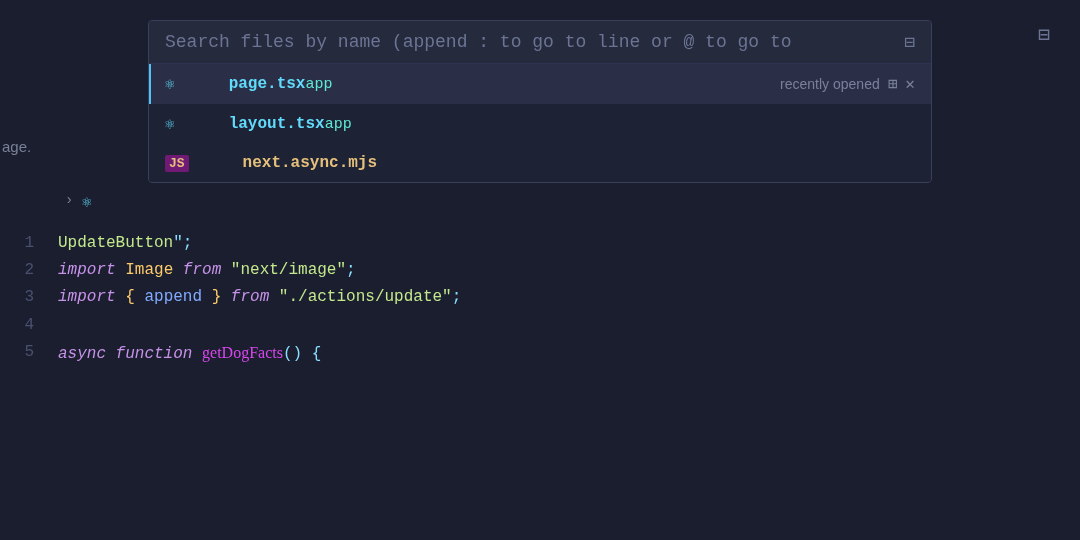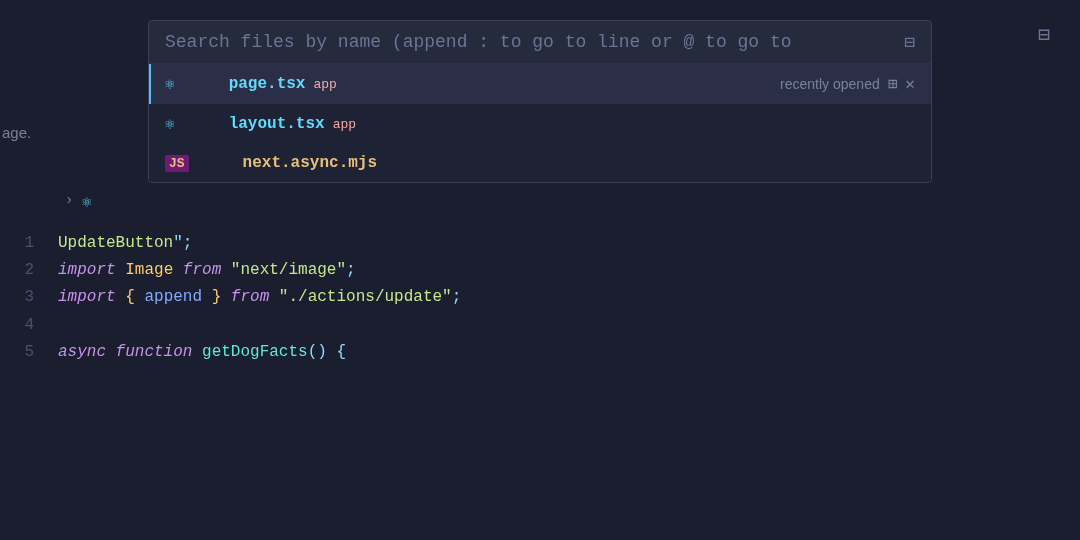--- a/index.html
+++ b/index.html
@@ -134,23 +134,23 @@
 
     .file-name.tsx {
       color: #61dafb;
     }
 
     .file-name.mjs {
       color: #e5c07b;
     }
 
     .file-folder {
-      color: #fca5a5;
-      margin-left: 8px;
-      font-size: 13px;
+      color: #5eead4;
+      margin-left: 0;
+      font-size: 15px;
     }
 
     .file-badge {
       margin-left: auto;
       display: flex;
       align-items: center;
       gap: 8px;
     }
 
     .recently-opened-text {
@@ -206,36 +206,36 @@
     
     .kw-import { color: #c792ea; font-style: italic; }
     .kw-from { color: #c792ea; font-style: italic; }
     .kw-async { color: #c792ea; font-style: italic; }
     .kw-function { color: #c792ea; font-style: italic; }
     .identifier { color: #82aaff; }
     .string { color: #c3e88d; }
     .punctuation { color: #89ddff; }
     .class-name { color: #ffcb6b; }
     .update-button { color: #c3e88d; }
-    .fn-name { color: #5eead4; }
+    .fn-name { color: #d946ef; font-family: Liberation Serif, serif; }
     .brace { color: #ffcb6b; }
 
     .top-right-icon {
       position: absolute;
       top: 22px;
       right: 30px;
       color: #6b7494;
       font-size: 20px;
       z-index: 11;
     }
 
     
     .age-text {
       position: absolute;
-      top: 124px;
+      top: 138px;
       left: 2px;
       color: #7a8099;
       font-family: -apple-system, BlinkMacSystemFont, sans-serif;
       font-size: 15px;
       z-index: 1;
     }
 
     .arrow-icon {
       position: absolute;
       top: 192px;

